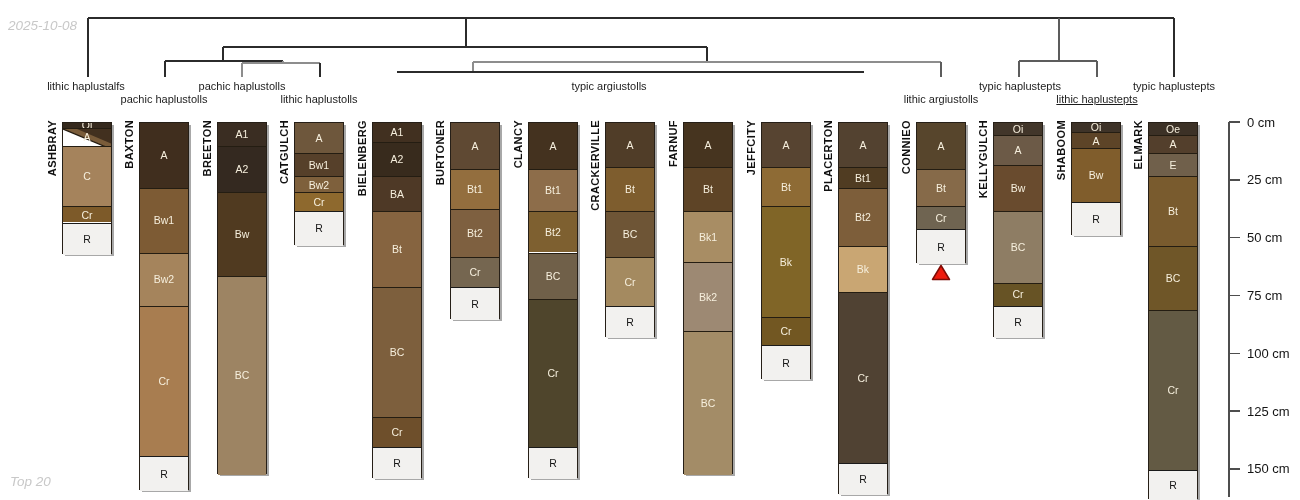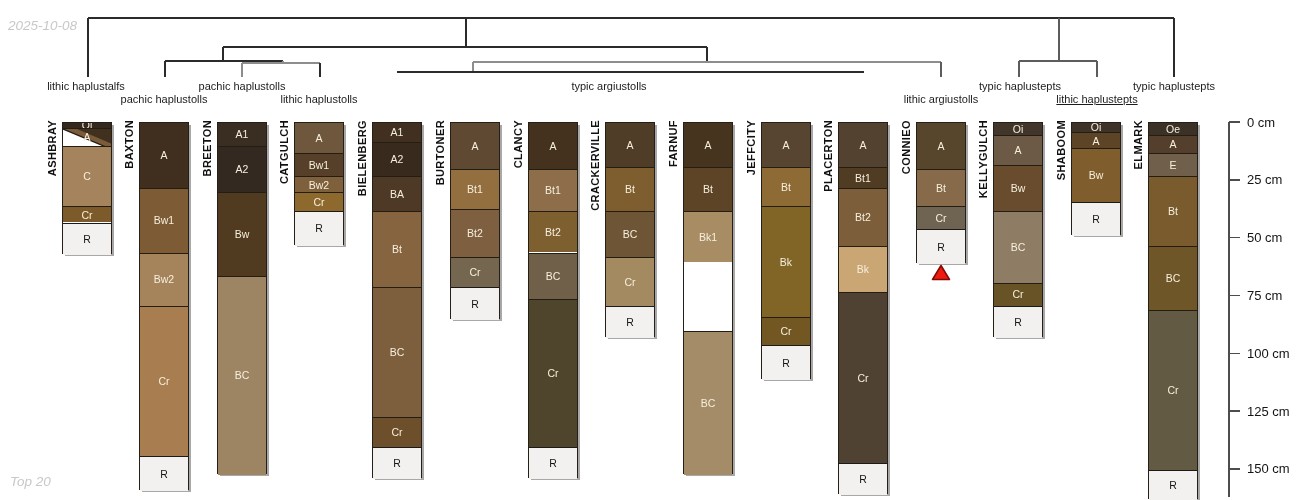--- a/index.html
+++ b/index.html
@@ -199,20 +199,23 @@
       <div class="col" style="left: 683px; top: 122px; width: 50px; height: 351.6px;">
         <div class="hz first" style="top: 0px; height: 43.9px; background: rgb(70, 52, 31);">
           <span class="lbl">A</span>
         </div>
         <div class="hz" style="top: 43.9px; height: 43.9px; background: rgb(94, 68, 38);">
           <span class="lbl">Bt</span>
         </div>
         <div class="hz" style="top: 87.9px; height: 50.9px; background: rgb(168, 141, 100);">
           <span class="lbl">Bk1</span>
         </div>
+        <div class="hz" style="top: 138.8px; height: 69.4px; background: rgb(157, 137, 115);">
+          <span class="lbl">Bk2</span>
+        </div>
         <div class="hz" style="top: 208.2px; height: 143.4px; background: rgb(163, 140, 103);">
           <span class="lbl">BC</span>
         </div>
       </div>
       <div class="colname" style="left: 667px; top: 120px;">FARNUF</div>
       <div class="col" style="left: 761px; top: 122px; width: 50px; height: 256.7px;">
         <div class="hz first" style="top: 0px; height: 43.9px; background: rgb(87, 68, 49);">
           <span class="lbl">A</span>
         </div>
         <div class="hz" style="top: 43.9px; height: 39.3px; background: rgb(142, 107, 53);">

